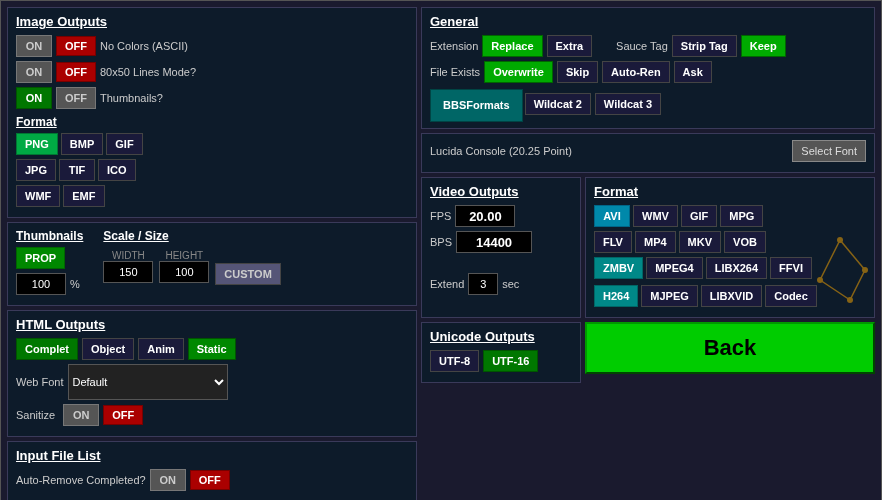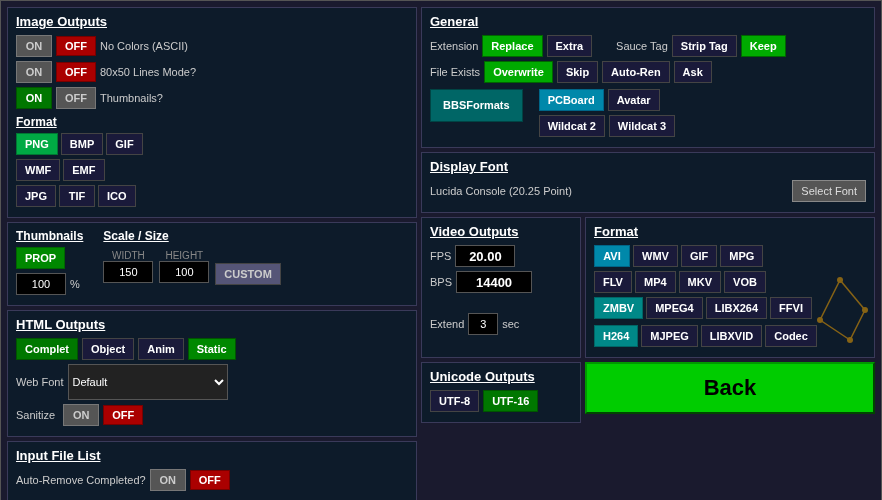--- a/index.html
+++ b/index.html
@@ -218,27 +218,27 @@
         </div>
 
         <div style="margin-top:6px;">
           <div class="sub-panel-title">Format</div>
           <div class="row" style="gap:3px;">
             <button class="btn btn-png">PNG</button>
             <button class="btn btn-dark">BMP</button>
             <button class="btn btn-dark">GIF</button>
           </div>
           <div class="row" style="gap:3px;">
-            <button class="btn btn-dark">WMF</button>
-            <button class="btn btn-dark">EMF</button>
-          </div>
-          <div class="row" style="gap:3px;">
             <button class="btn btn-dark">JPG</button>
             <button class="btn btn-dark">TIF</button>
             <button class="btn btn-dark">ICO</button>
+          </div>
+          <div class="row" style="gap:3px;">
+            <button class="btn btn-dark">WMF</button>
+            <button class="btn btn-dark">EMF</button>
           </div>
         </div>
       </div>
 
       <div class="panel">
         <div style="display:flex; gap:20px; align-items:flex-start;">
           <div>
             <div class="thumbnails-title">Thumbnails</div>
             <div class="row" style="margin-top:4px;">
               <button class="btn btn-prop" style="background:#008800;color:#fff;border-color:#006600;">PROP</button>
@@ -310,41 +310,36 @@
           <button class="btn btn-keep">Keep</button>
         </div>
         <div class="row" style="gap:4px;">
           <span class="label">File Exists</span>
           <button class="btn btn-overwrite">Overwrite</button>
           <button class="btn btn-dark">Skip</button>
           <button class="btn btn-dark">Auto-Ren</button>
           <button class="btn btn-dark">Ask</button>
         </div>
 
-        <div style="margin-top:6px; display:flex; gap:16px; align-items:flex-start;">
+        <div style="margin-top:6px; display:flex; gap:2px; align-items:flex-start;">
           <div class="btn btn-teal" style="height:auto;padding:8px 12px;text-align:center;line-height:1.4;">
             <span>BBS</span>
               <br>
             <span>Formats</span>
           </div>
           <div>
-            <div class="row" style="gap:4px;">
-              <button class="btn btn-selected">PCBoard</button>
-              <button class="btn btn-dark">Avatar</button>
-            </div>
             <div class="row" style="gap:4px; margin-top:4px;">
               <button class="btn btn-dark">Wildcat 2</button>
               <button class="btn btn-dark">Wildcat 3</button>
             </div>
           </div>
         </div>
       </div>
 
       <div class="panel">
-        <div class="panel-title">Display Font</div>
         <div class="row" style="justify-content:space-between;">
           <span class="label">Lucida Console (20.25 Point)</span>
           <button class="font-display">Select Font</button>
         </div>
       </div>
 
       <div style="display:flex; gap:4px;">
 
         <div class="panel" style="width:160px; flex-shrink:0;">
           <div class="panel-title">Video Outputs</div>

